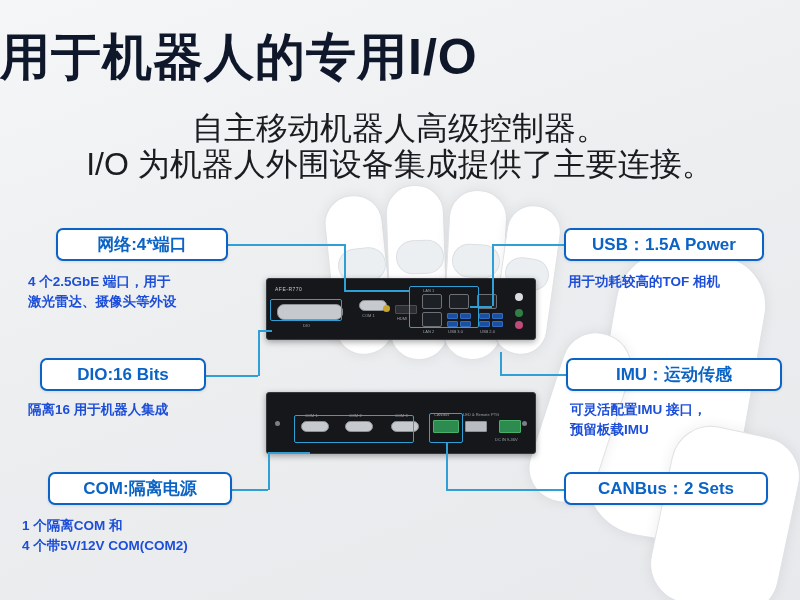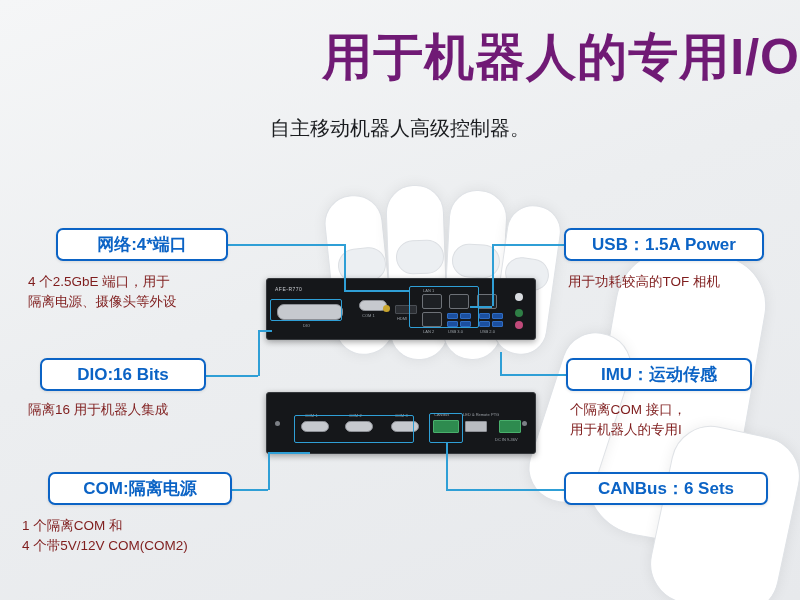--- a/index.html
+++ b/index.html
@@ -31,28 +31,28 @@
   .wrist{ left:660px; top:430px; width:130px; height:180px; border-radius:40px; transform:rotate(12deg); background:#e3e6ea;}
   .knuckle { position:absolute; background:#eceff2; border:1px solid #dcdfe3; border-radius:24px; }
   .k1 { left:338px; top:248px; width:48px; height:34px; transform:rotate(-6deg);}
   .k2 { left:396px; top:240px; width:48px; height:34px; transform:rotate(-2deg);}
   .k3 { left:452px; top:244px; width:48px; height:34px; transform:rotate(3deg);}
   .k4 { left:505px; top:258px; width:44px; height:32px; transform:rotate(8deg);}
 
   
   #title {
     position:absolute; left:0; right:0; top:24px;
-    text-align:right;
-    font-size:50px; font-weight:bold; color:#701a75;
+    text-align:left;
+    font-size:50px; font-weight:bold; color:#0f172a;
     letter-spacing:1px;
   }
   #sub {
     position:absolute; left:0; right:0; top:110px;
     text-align:center;
-    font-size:20px; color:#1a1c1f; line-height:36px;
+    font-size:32px; color:#1a1c1f; line-height:36px;
   }
   #sub div { white-space:nowrap; }
 
   
   .device {
     position:absolute;
     background:#15171a;
     border:1px solid #35383c;
     border-radius:3px;
     box-shadow: 0 2px 6px rgba(0,0,0,0.35);
@@ -79,23 +79,24 @@
     color:#0b63c5;
     font-weight:bold;
     font-size:17px;
     display:flex; align-items:center; justify-content:center;
     box-shadow: 0 1px 3px rgba(0,0,0,0.10);
     white-space:nowrap;
   }
   .desc {
     position:absolute;
     font-size:13.5px;
-    color:#7f1d1d;
+    color:#1d4ed8;
     line-height:20px;
     white-space:nowrap;
+    font-weight:bold;
   }
   .desc.right { text-align:left; }
 
   
   .ln { position:absolute; background:#2f9fd6; }
   .ln.h { height:1.6px; }
   .ln.v { width:1.6px; }
 
   .hl { position:absolute; border:1.6px solid #2f9fd6; border-radius:2px; }
 </style>
@@ -112,20 +113,21 @@
   <div class="hand f4"></div>
   <div class="knuckle k1"></div>
   <div class="knuckle k2"></div>
   <div class="knuckle k3"></div>
   <div class="knuckle k4"></div>
 </div>
 
 <div id="title">用于机器人的专用I/O</div>
 <div id="sub">
   <div>自主移动机器人高级控制器。</div>
+  <div>I/O 为机器人外围设备集成提供了主要连接。</div>
 </div>
 
 <div id="dev-front" class="device">
   <div class="devlabel" style="left:8px; top:7px;">AFE-R770</div>
 
   <div class="port dsub" style="left:10px; top:25px; width:66px; height:16px;"></div>
   <div class="tinytxt" style="left:36px; top:44px;">DIO</div>
 
   <div class="port dsub" style="left:92px; top:21px; width:28px; height:11px;"></div>
   <div class="tinytxt" style="left:95px; top:34px;">COM 1</div>
@@ -198,40 +200,40 @@
 
 <div class="ln h" style="left:500px; top:374px; width:66px;"></div>
 <div class="ln v" style="left:500px; top:352px; height:22px;"></div>
 
 <div class="ln h" style="left:446px; top:489px; width:118px;"></div>
 <div class="ln v" style="left:446px; top:442px; height:48px;"></div>
 
 <div class="callout" style="left:56px; top:228px; width:172px; height:33px;">网络:4*端口</div>
 <div class="desc" style="left:28px; top:272px;">
   <div>4 个2.5GbE 端口，用于</div>
-  <div>隔离电源、摄像头等外设</div>
+  <div>激光雷达、摄像头等外设</div>
 </div>
 
 <div class="callout" style="left:40px; top:358px; width:166px; height:33px;">DIO:16 Bits</div>
 <div class="desc" style="left:28px; top:400px;">
   <div>隔离16 用于机器人集成</div>
 </div>
 
 <div class="callout" style="left:48px; top:472px; width:184px; height:33px;">COM:隔离电源</div>
 <div class="desc" style="left:22px; top:516px;">
   <div>1 个隔离COM 和</div>
   <div>4 个带5V/12V COM(COM2)</div>
 </div>
 
 <div class="callout" style="left:564px; top:228px; width:200px; height:33px;">USB：1.5A Power</div>
 <div class="desc right" style="left:568px; top:272px;">
   <div>用于功耗较高的TOF 相机</div>
 </div>
 
-<div class="callout" style="left:566px; top:358px; width:186px; height:33px;">IMU：运动传感</div>
+<div class="callout" style="left:566px; top:358px; width:216px; height:33px;">IMU：运动传感</div>
 <div class="desc right" style="left:570px; top:400px;">
-  <div>个隔离COM 接口，</div>
-  <div>用于机器人的专用I</div>
-</div>
-
-<div class="callout" style="left:564px; top:472px; width:204px; height:33px;">CANBus：6 Sets</div>
+  <div>可灵活配置IMU 接口，</div>
+  <div>预留板载IMU</div>
+</div>
+
+<div class="callout" style="left:564px; top:472px; width:204px; height:33px;">CANBus：2 Sets</div>
 <div class="desc right" style="left:572px; top:516px;">
 </div>
 
 </body></html>

